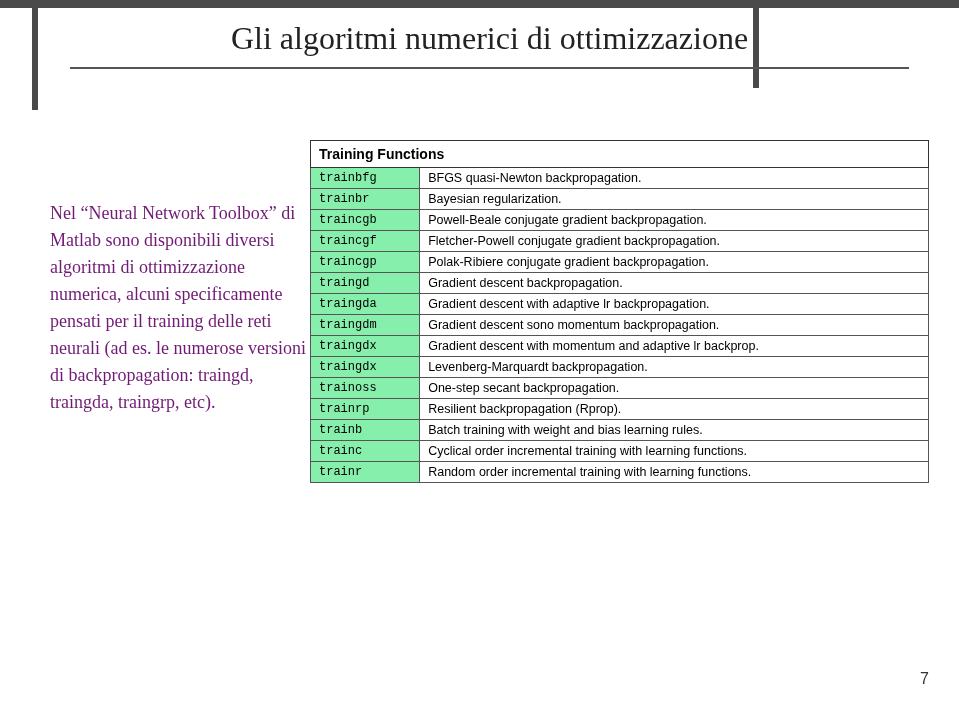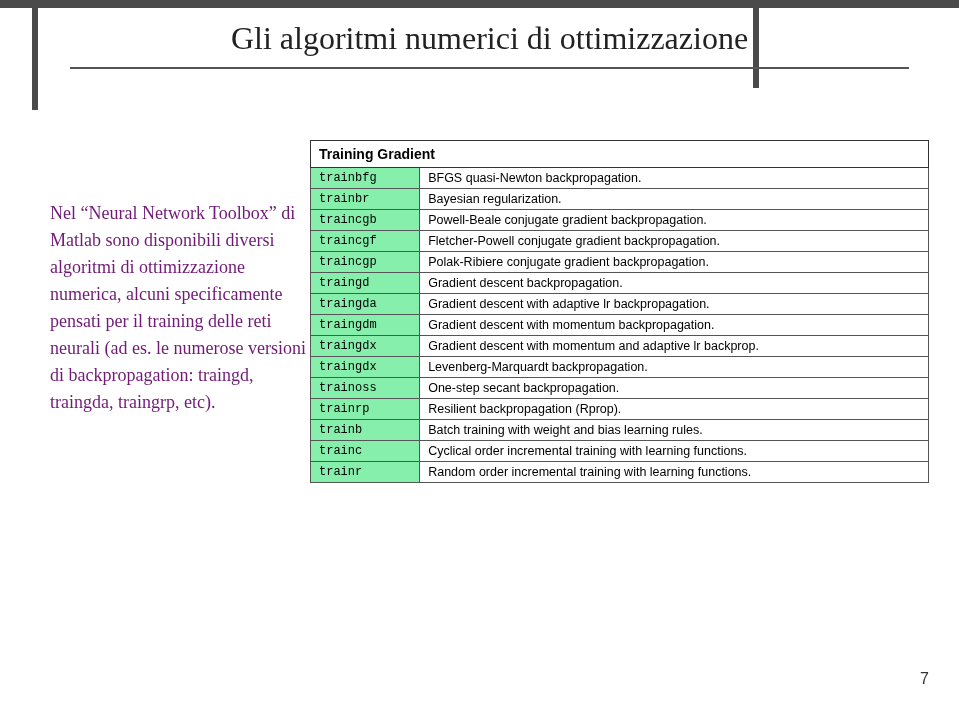--- a/index.html
+++ b/index.html
@@ -142,21 +142,21 @@
   <h1 class="main-title">Gli algoritmi numerici di ottimizzazione</h1>
   <div class="title-underline"></div>
 </div>
 
 <div class="left-content">Nel “Neural Network Toolbox” di Matlab sono disponibili diversi algoritmi di ottimizzazione numerica, alcuni specificamente pensati per il training delle reti neurali (ad es. le numerose versioni di backpropagation: traingd, traingda, traingrp, etc).</div>
 
 <div class="table-container">
   <table class="training-table">
     <thead>
       <tr>
-        <th colspan="2">Training Gradient</th>
+        <th colspan="2">Training Functions</th>
       </tr>
     </thead>
     <tbody id="table-body">
     <tr>
           <td class="func-name">trainbfg</td>
           <td class="func-desc">BFGS quasi-Newton backpropagation.</td>
         </tr>
         <tr>
           <td class="func-name">trainbr</td>
           <td class="func-desc">Bayesian regularization.</td>
@@ -176,21 +176,21 @@
         <tr>
           <td class="func-name">traingd</td>
           <td class="func-desc">Gradient descent backpropagation.</td>
         </tr>
         <tr>
           <td class="func-name">traingda</td>
           <td class="func-desc">Gradient descent with adaptive lr backpropagation.</td>
         </tr>
         <tr>
           <td class="func-name">traingdm</td>
-          <td class="func-desc">Gradient descent with momentum backpropagation.</td>
+          <td class="func-desc">Gradient descent sono momentum backpropagation.</td>
         </tr>
         <tr>
           <td class="func-name">traingdx</td>
           <td class="func-desc">Gradient descent with momentum and adaptive lr backprop.</td>
         </tr>
         <tr>
           <td class="func-name">traingdx</td>
           <td class="func-desc">Levenberg-Marquardt backpropagation.</td>
         </tr>
         <tr>

